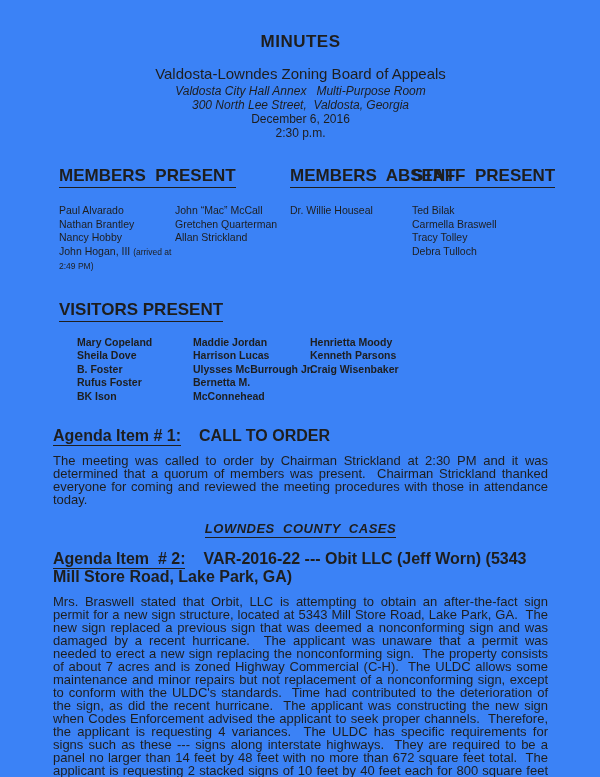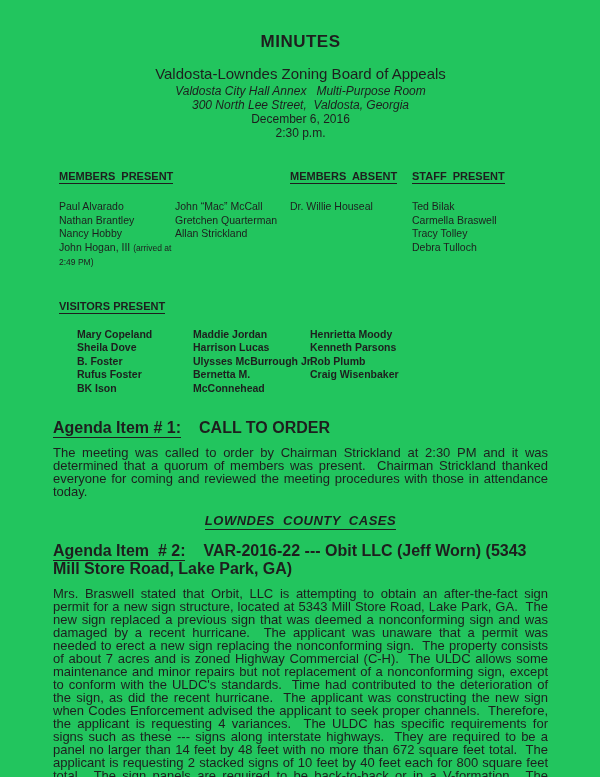--- a/index.html
+++ b/index.html
@@ -1,21 +1,21 @@
 <!DOCTYPE html>
 <html><head>
 <meta charset="utf-8">
 <style>
   html,body { margin:0; padding:0; background:#9a9a9a; }
   .page {
     position: relative;
     width: 600px;
     height: 777px;
     margin: 0 auto;
-    background: #22c55e;
+    background: #3b82f6;
     color: #1e1e1e;
     font-family: "Liberation Sans", sans-serif;
     box-sizing: border-box;
     padding: 33px 52px 0 53px;
     overflow: hidden;
   }
   
   .doc-header { text-align: center; }
   .doc-title { font-size: 17px; font-weight: bold; letter-spacing: .5px; line-height: 18px; }
   .doc-org   { font-size: 15px; line-height: 16px; margin-top: 15px; }
@@ -24,21 +24,21 @@
   .doc-date  { font-size: 12px; line-height: 14px; font-weight: normal; white-space: pre; }
   .doc-time  { font-size: 12px; line-height: 14px; }
 
   
   .attendance { margin-top: 26px; margin-left: 6px; }
   .att-grid {
     display: grid;
     grid-template-columns: 116px 115px 122px auto;
   }
   .u-head {
-    font-size: 11px;
+    font-size: 17px;
     font-weight: bold;
     white-space: pre;
     border-bottom: 1.4px solid #1e1e1e;
     padding-bottom: 1px;
     display: inline-block;
     text-align: center;
   }
   .att-names { margin-top: 16px; }
   .name { font-size: 10.5px; line-height: 13.5px; white-space: nowrap; }
   .name.wrap { white-space: normal; }
@@ -141,21 +141,20 @@
         <div>
           <div class="name">Maddie Jordan</div>
           <div class="name">Harrison Lucas</div>
           <div class="name">Ulysses McBurrough Jr.</div>
           <div class="name">Bernetta M.</div>
           <div class="name">McConnehead</div>
         </div>
         <div>
           <div class="name">Henrietta Moody</div>
           <div class="name">Kenneth Parsons</div>
-          <div class="name">Rob Plumb</div>
           <div class="name">Craig Wisenbaker</div>
         </div>
       </div>
     </div>
   </section>
 
   <section>
     <div class="agenda-line">
       <span class="agenda-label">Agenda Item # 1:</span><span class="agenda-title">CALL TO ORDER</span>
     </div>

